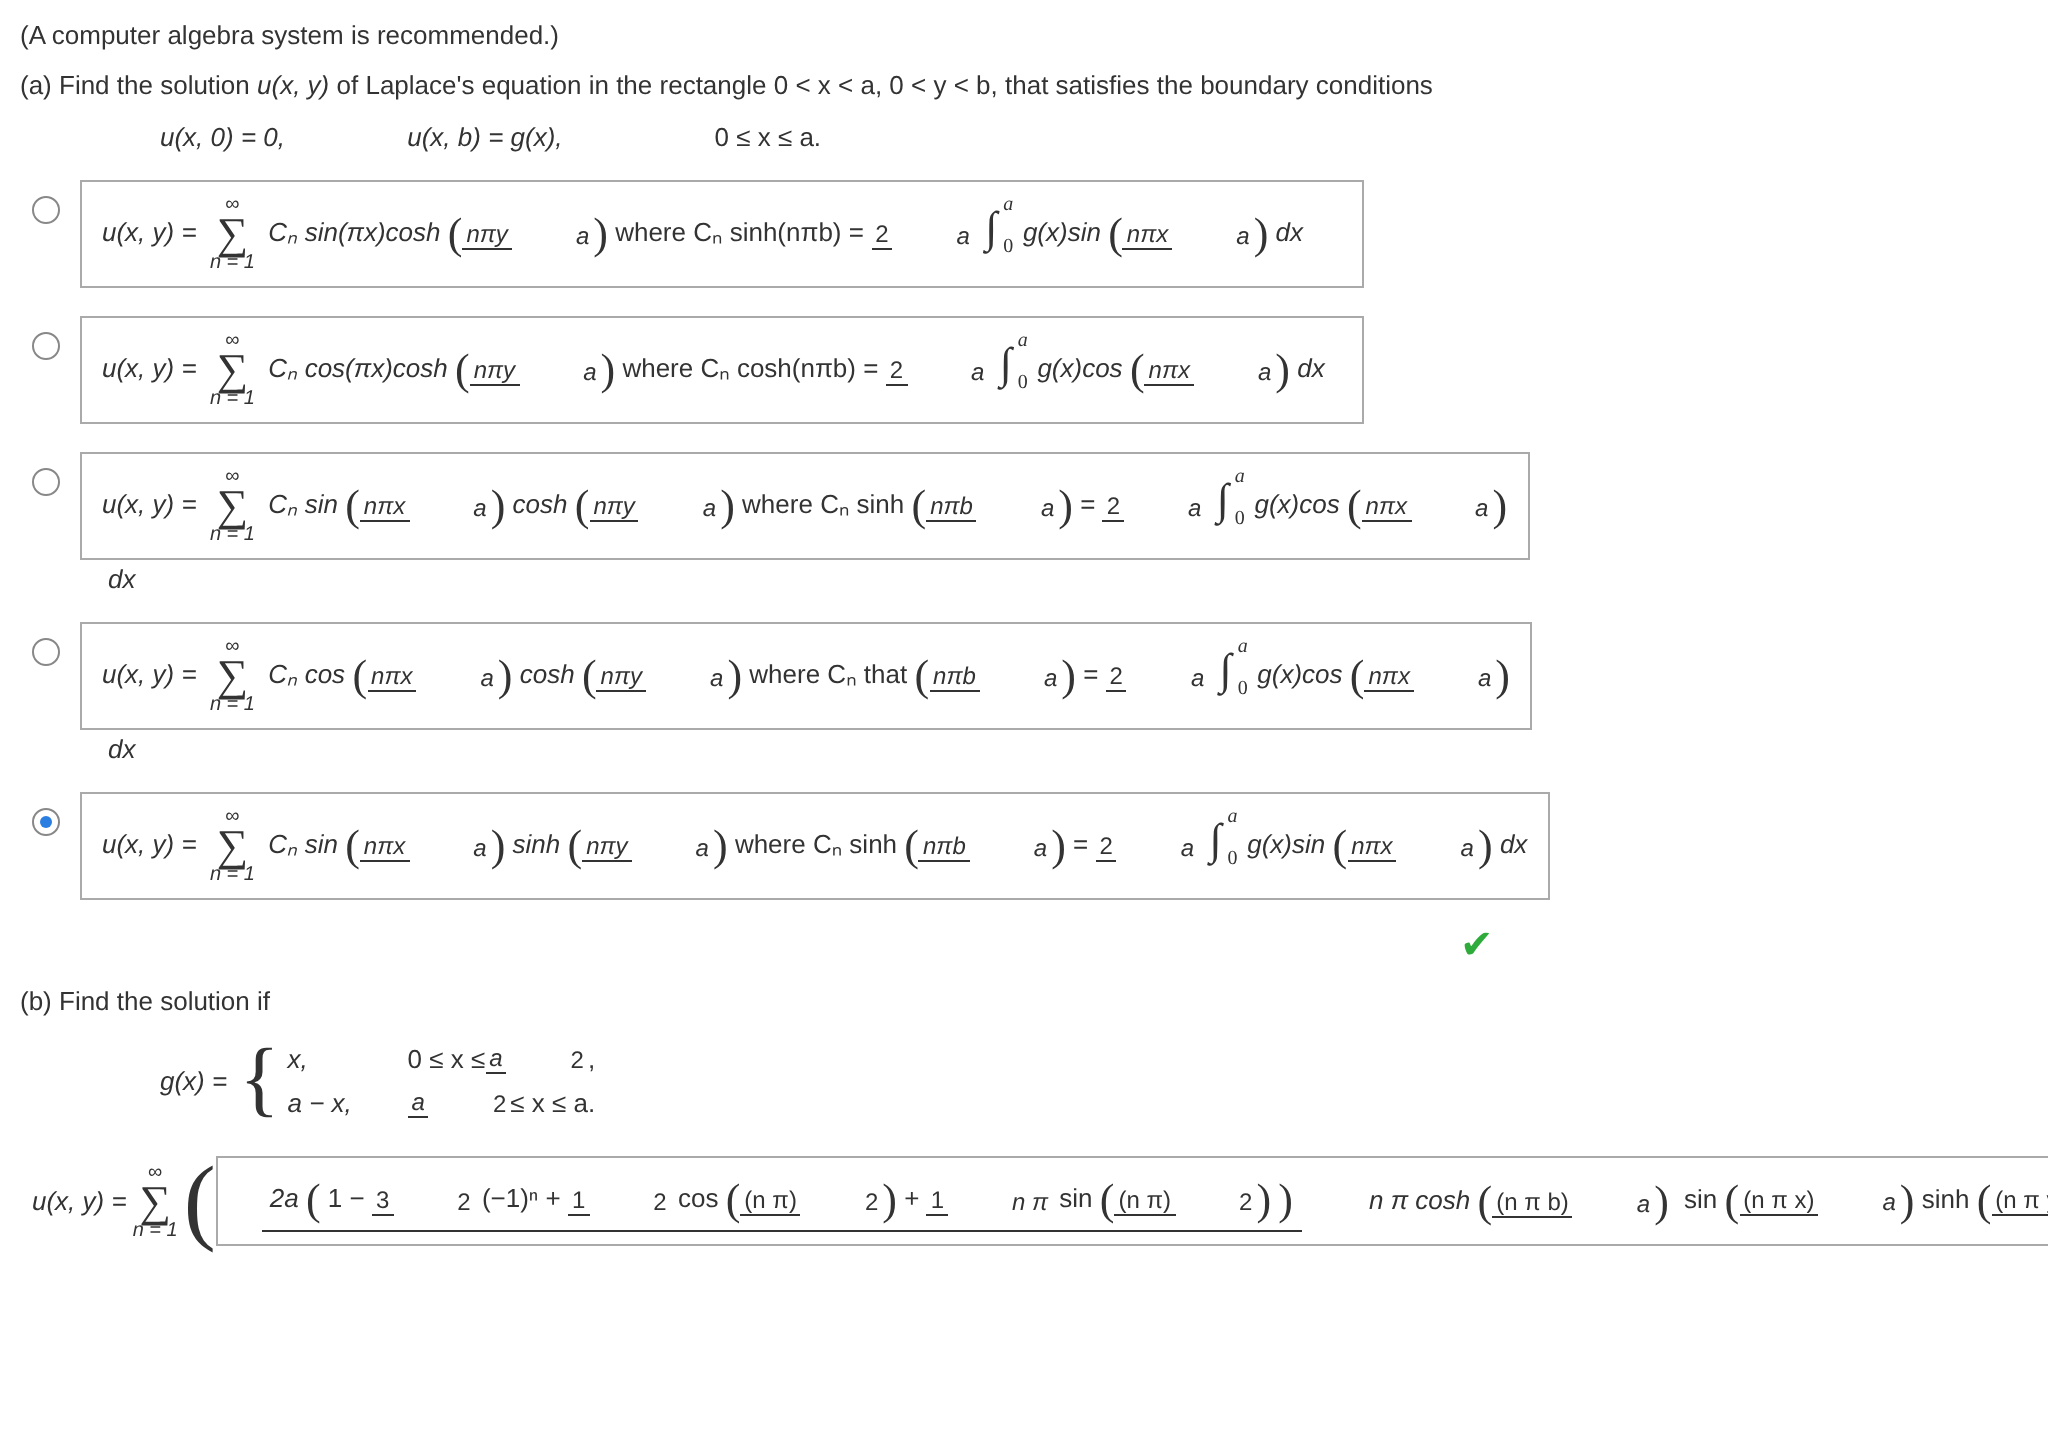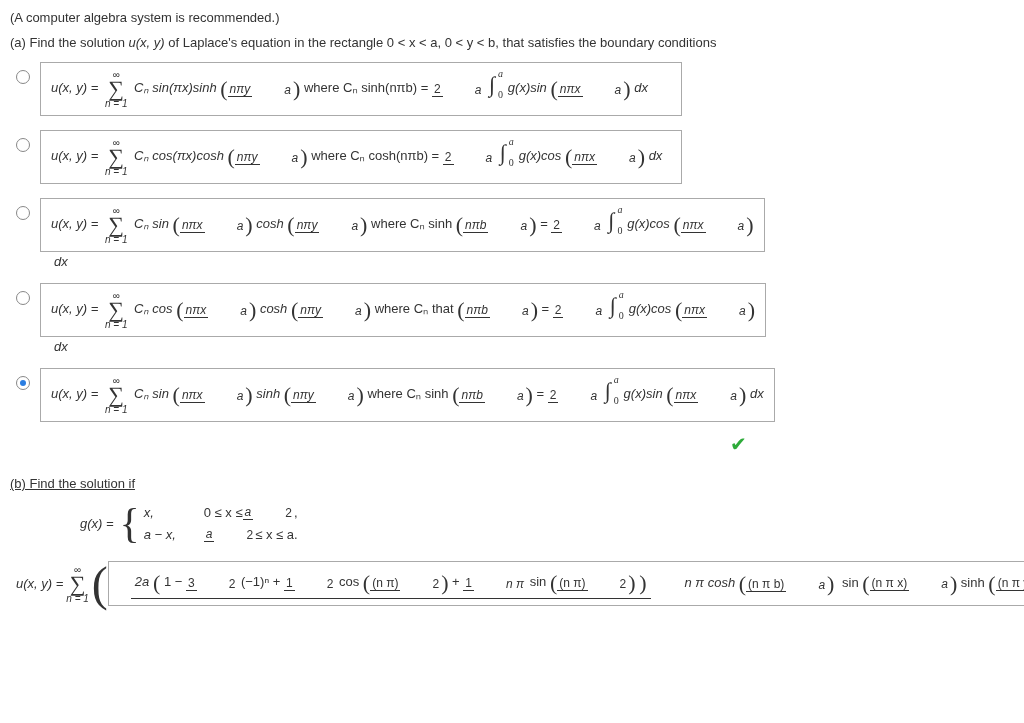--- a/index.html
+++ b/index.html
@@ -37,21 +37,21 @@
   }
   .opt-formula {
     border: 1px solid #aaa;
     padding: 6px 10px;
     display: inline-block;
     min-width: 620px;
   }
   .opt-stack .dx { margin: 2px 0 0 14px; }
   .check { color: #2eab3a; font-size: 20px; margin: -4px 0 8px 720px; }
   .cross { color: #d02424; font-size: 18px; font-weight: bold; padding: 0 6px; }
-  .part-b { margin-top: 20px; text-decoration: underline; }
+  .part-b { margin-top: 8px; }
   .gx-block { margin: 8px 0 14px 70px; display:flex; align-items:center; }
   .brace { font-size: 42px; margin-left:6px; font-family: serif; }
   .piece-col { margin-left: 4px; }
   .piece-row { height: 22px; display:flex; align-items:center; }
   .piece-left { width: 60px; }
   .final-row { display:flex; align-items:center; margin: 10px 0 6px 6px; }
   .final-box {
     border: 1px solid #aaa;
     padding: 6px 22px;
     display: inline-block;
@@ -77,34 +77,39 @@
 
 <div class="problem-text">
   <span>(a) Find the solution  </span>
   <span class="italic">u(x, y)</span>
   <span>  of Laplace's equation in the rectangle  </span>
   <span>0 &lt; x &lt; a,   0 &lt; y &lt; b,</span>
   <span>  that satisfies the boundary conditions</span>
 </div>
 
 <div class="bc-block">
+  <div class="bc-row">
+    <span class="italic" style="display:inline-block;width:120px">u(x, 0)  =  0,</span>
+    <span class="italic" style="display:inline-block;width:150px">u(x, b)  =  g(x),</span>
+    <span>0 ≤ x ≤ a.</span>
+  </div>
 </div>
 
 <div class="options">
 
   <div class="option-row">
     <div class="radio"></div>
     <div class="opt-formula nowrap">
       <span class="italic">u(x, y)  = </span>
       <span class="sumsym">
           <span class="top">∞</span>
           <span class="sigma">∑</span>
           <span class="bot italic">n = 1</span>
         </span>
-      <span class="italic">Cₙ sin(πx)sinh</span>
+      <span class="italic">Cₙ sin(πx)cosh</span>
       <span class="paren-big">(</span><span class="frac">
           <span class="num italic">nπy</span>
           <span class="den italic">a</span>
         </span><span class="paren-big">)</span>
       <span> where Cₙ sinh(nπb) = </span>
       <span class="frac">
           <span class="num">2</span>
           <span class="den italic">a</span>
         </span>
       <span class="intsym">∫<span class="ub">a</span><span class="lb">0</span></span>&nbsp;&nbsp;

